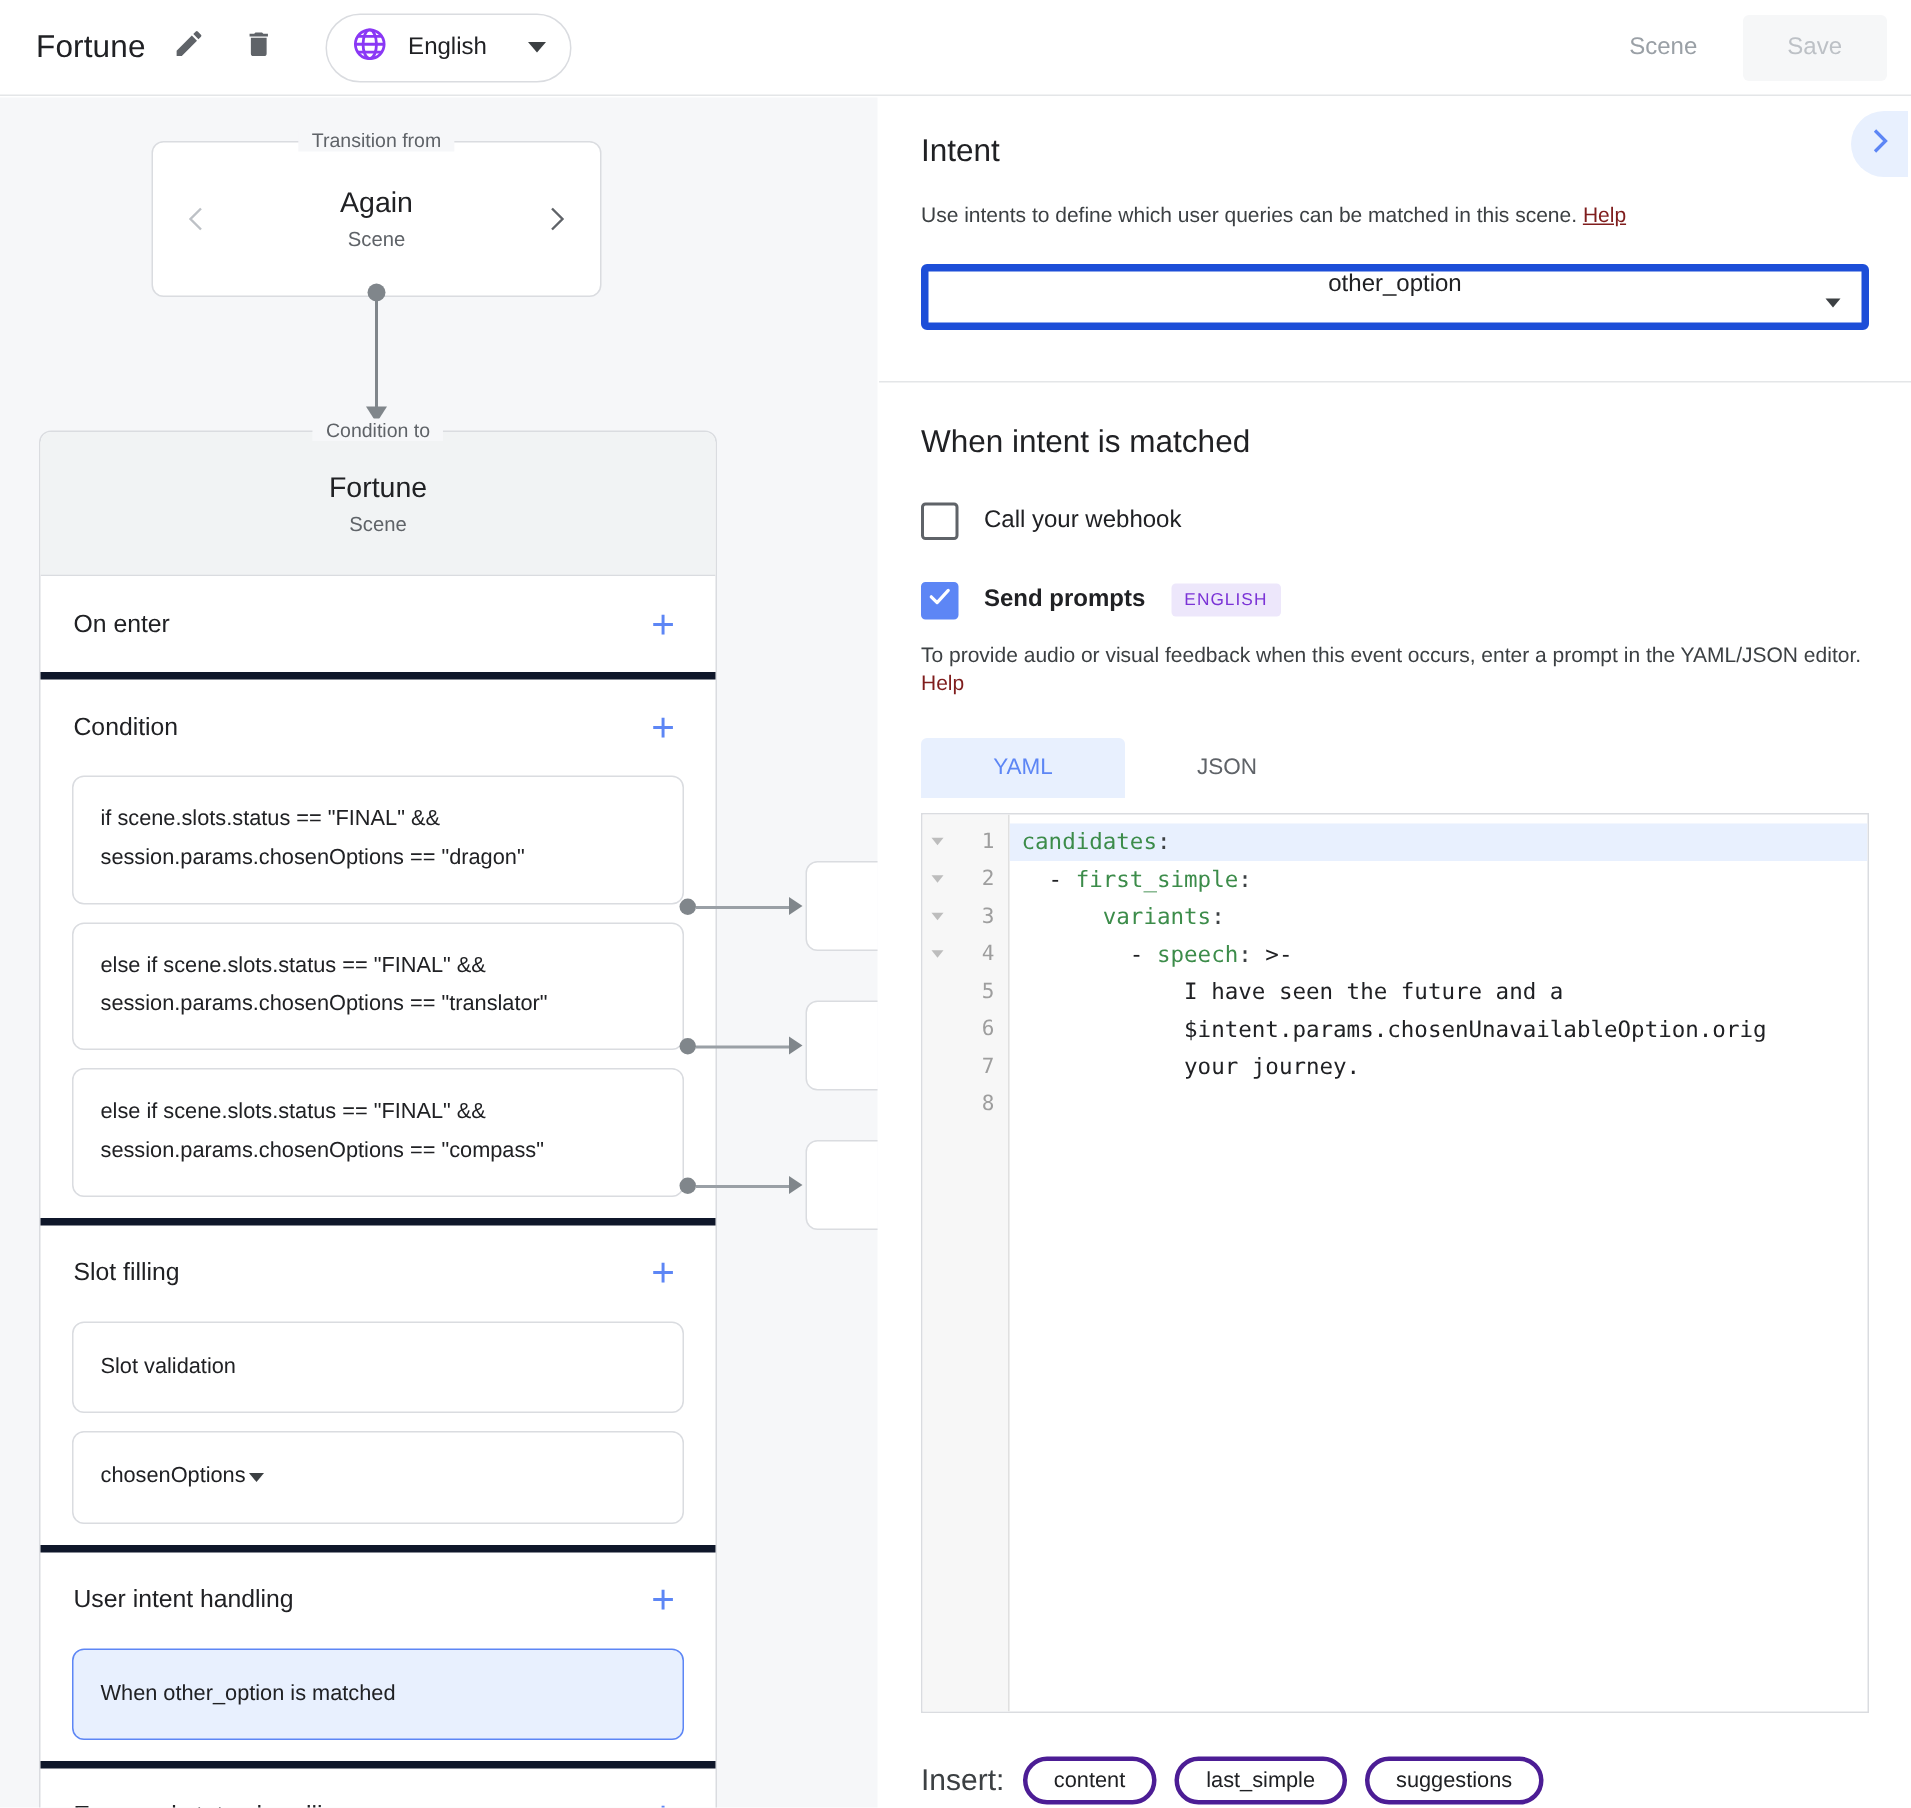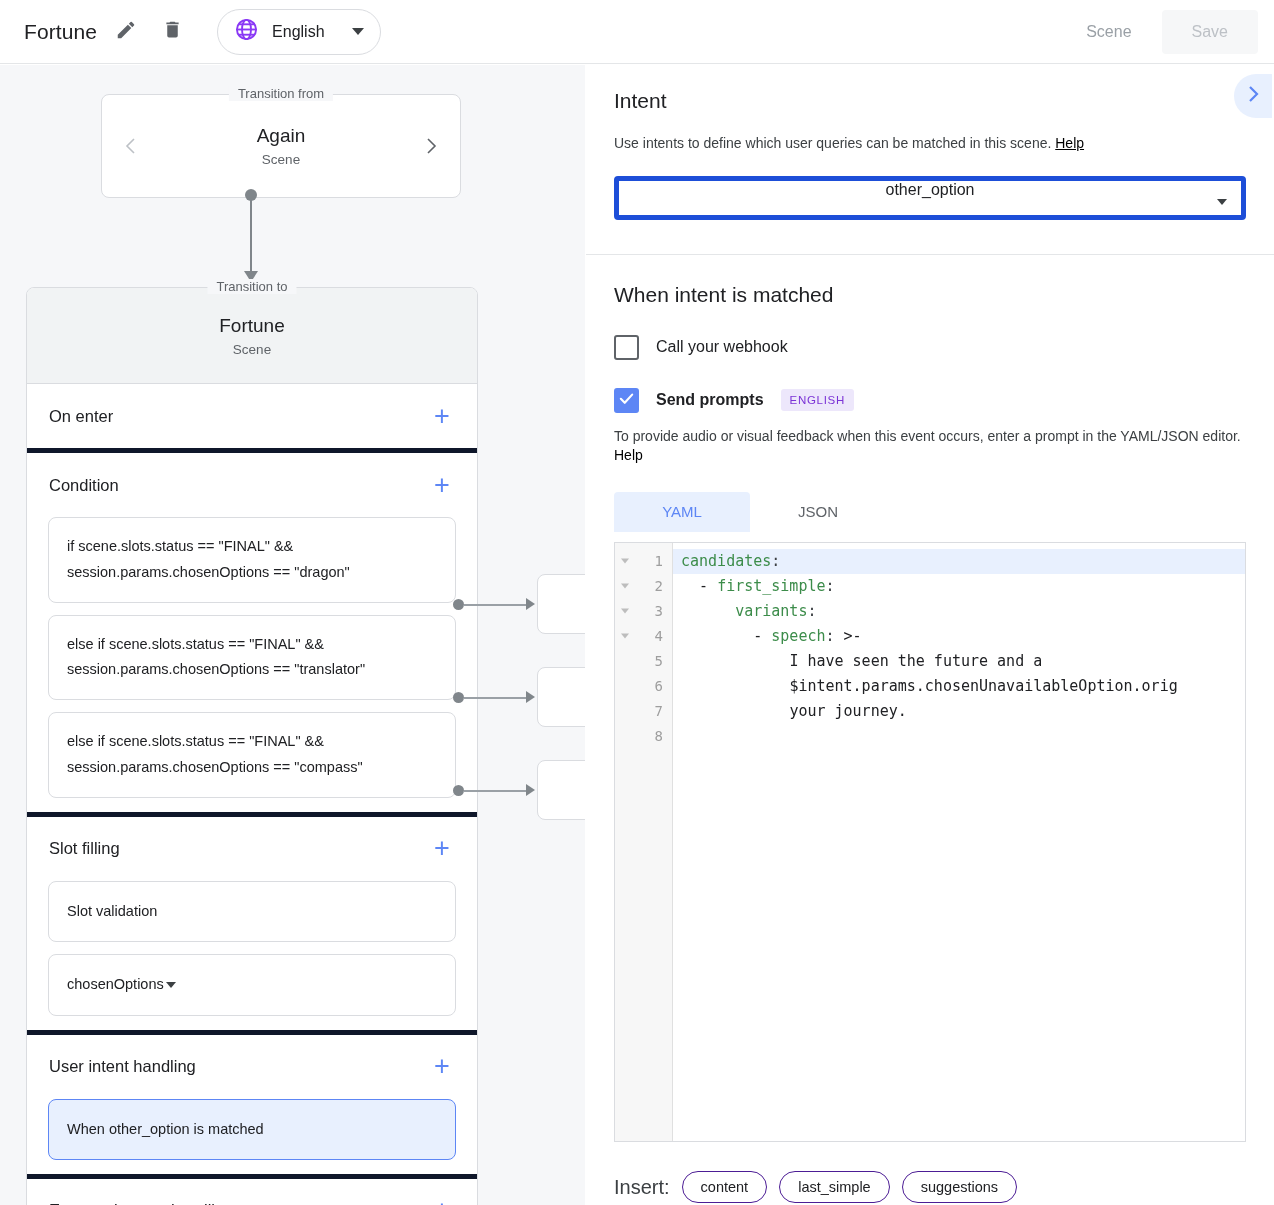--- a/index.html
+++ b/index.html
@@ -100,21 +100,21 @@
     padding: 0 9px;
     font-size: 13px;
     color: #5f6368;
     white-space: nowrap;
   }
   .node-name { font-size: 19px; color: #202124; text-align: center; }
   .node-sub  { font-size: 13.5px; color: #5f6368; text-align: center; margin-top: 5px; }
 
   #transition-from-card {
     left: 101px; top: 29px;
-    width: 360px; height: 104px;
+    width: 300px; height: 104px;
     display: flex; align-items: center; justify-content: center;
     flex-direction: column;
   }
   .arrow-nav {
     position: absolute; top: 50%; transform: translateY(-50%);
     width: 26px; height: 26px;
     display: flex; align-items: center; justify-content: center;
     cursor: pointer;
   }
   #prev-scene-arrow { left: 16px; }
@@ -227,21 +227,21 @@
   
   #right-panel {
     position: absolute; left: 586px; top: 65px;
     width: 688px; height: 1148px;
     background: #ffffff;
     overflow: hidden;
   }
   #intent-block { padding: 24px 28px 34px 28px; border-bottom: 1px solid #e4e6e8; position: relative; }
   .panel-h { font-size: 21px; color: #202124; font-weight: 400; margin: 0; }
   .panel-desc { font-size: 14px; color: #3c4043; margin: 21px 0 0 0; line-height: 1.4; }
-  a.help-link { color: #000000; text-decoration: underline; }
+  a.help-link { color: #7f1d1d; text-decoration: underline; }
   a.help-link.plain-blue { text-decoration: none; }
   #intent-select {
     margin-top: 22px;
     height: 44px;
     border: 5px solid #1d4ed8;
     border-radius: 4px;
     display: flex; align-items: center;
     padding: 0 14px;
     font-size: 16px; color: #202124;
     cursor: pointer;
@@ -344,21 +344,21 @@
   .code-row.active-line { background: #e8f0fe; }
   .tok-key { color: #3c8c4a; }
   .tok-punc { color: #3c4043; }
 
   #insert-bar {
     position: absolute; left: 28px; bottom: 10px;
     display: flex; align-items: center; gap: 12px;
   }
   #insert-label { font-size: 20px; color: #3c4043; }
   .chip {
-    border: 1px solid #4c1d95;
+    border: 3px solid #4c1d95;
     border-radius: 17px;
     height: 32px; padding: 0 18px;
     display: flex; align-items: center;
     font-size: 14.5px; color: #202124;
     cursor: pointer;
     background: #fff;
   }
 </style>
 </head>
 <body>
@@ -420,21 +420,21 @@
     </div>
   </div>
 
   <div id="connector-dot"></div>
   <div id="connector-line"></div>
   <div id="connector-arrowhead"></div>
 
   <div id="scene-panel">
 
     <div id="scene-panel-header">
-      <div class="node-legend">Transition to</div>
+      <div class="node-legend">Condition to</div>
       <div class="node-name">Fortune</div>
       <div class="node-sub">Scene</div>
     </div>
 
     <div class="section">
       <div class="section-head">
         <span class="section-title">On enter</span>
         <span class="add-btn">+</span>
       </div>
     </div>

